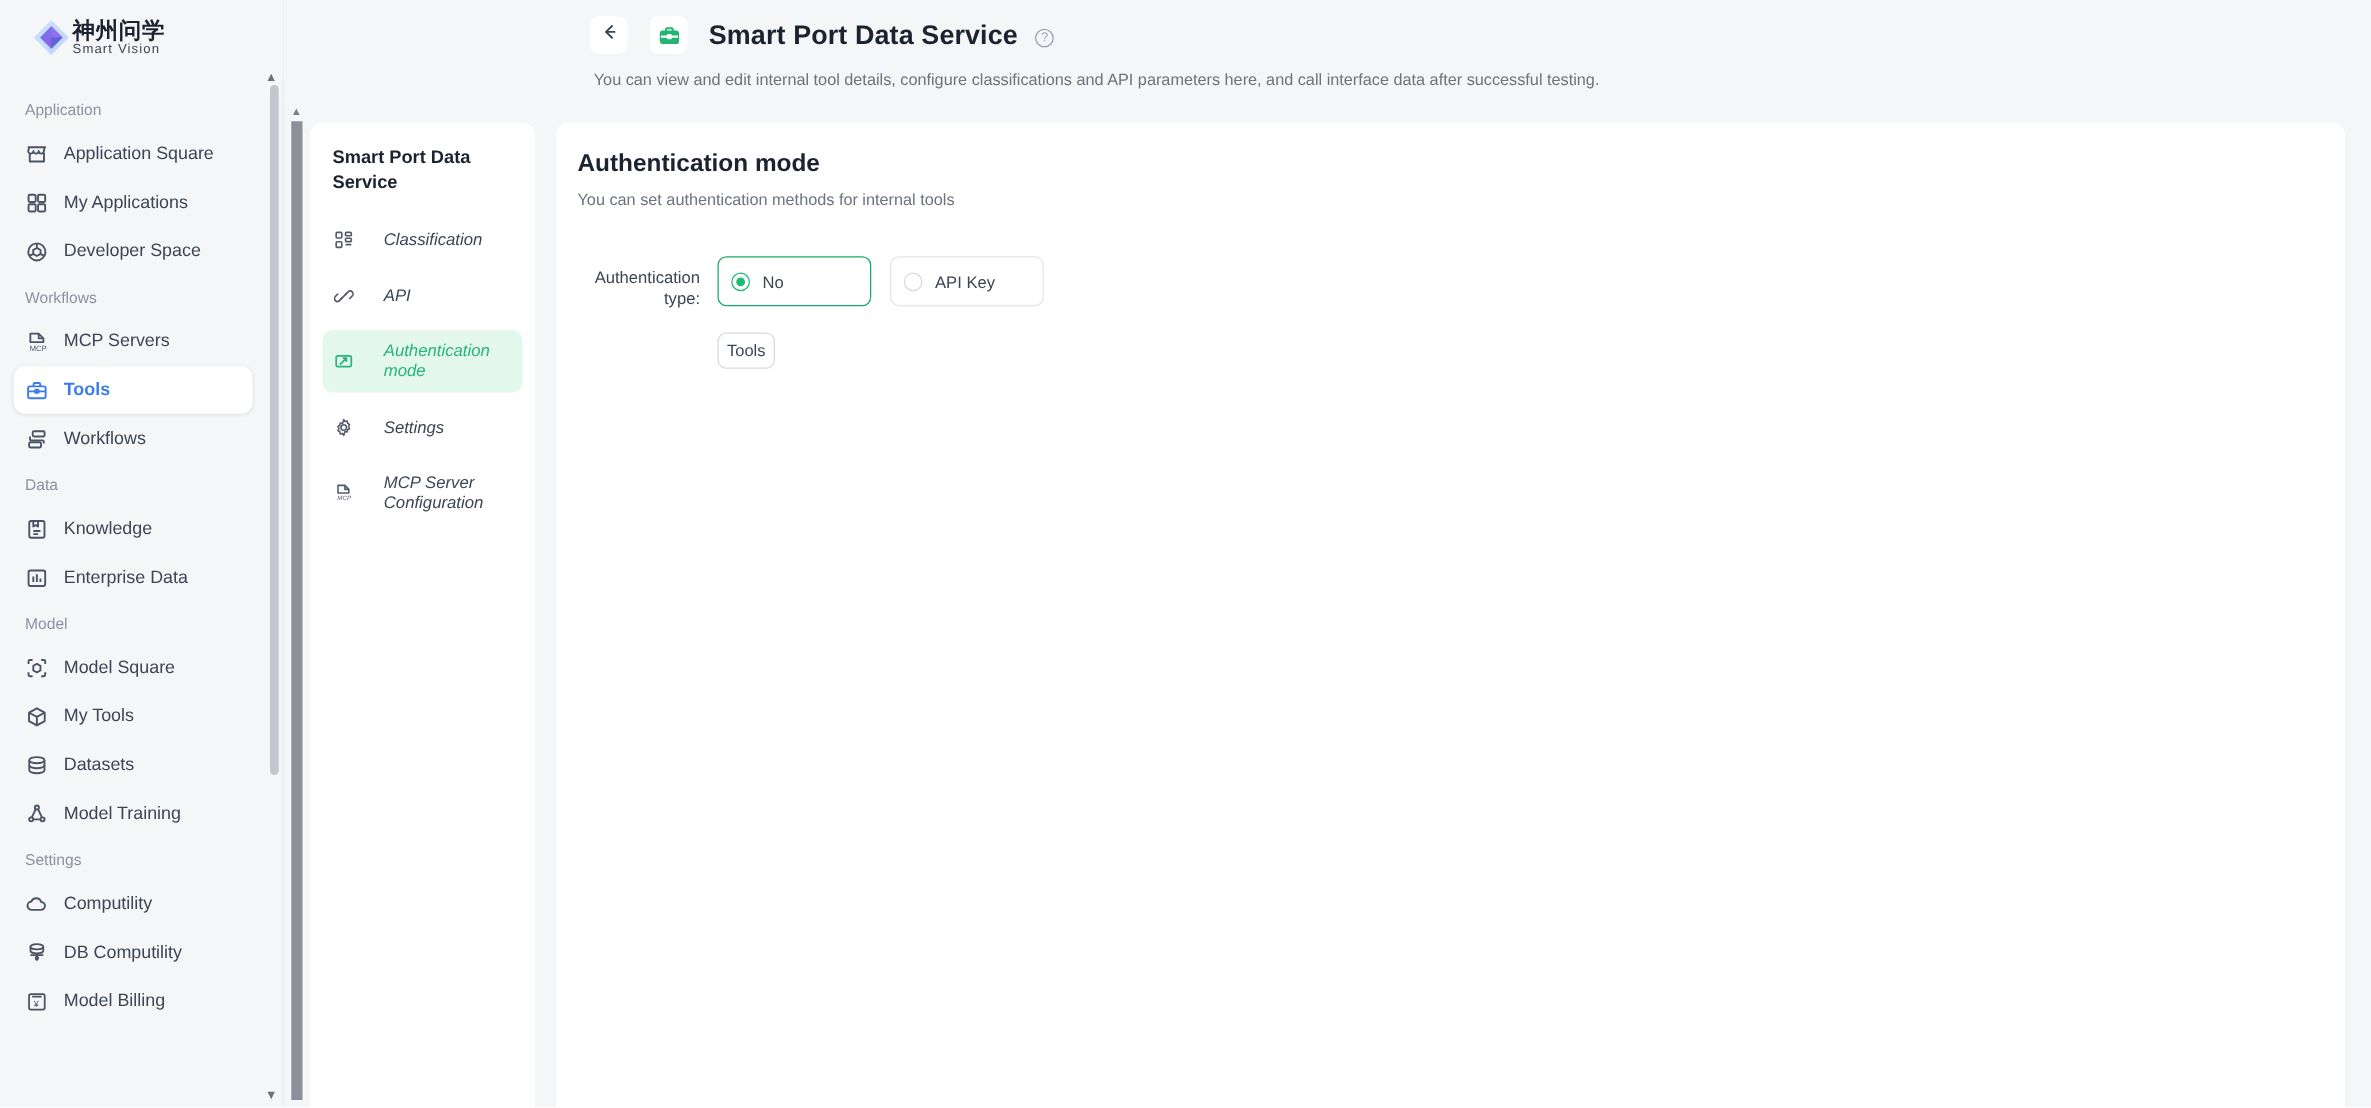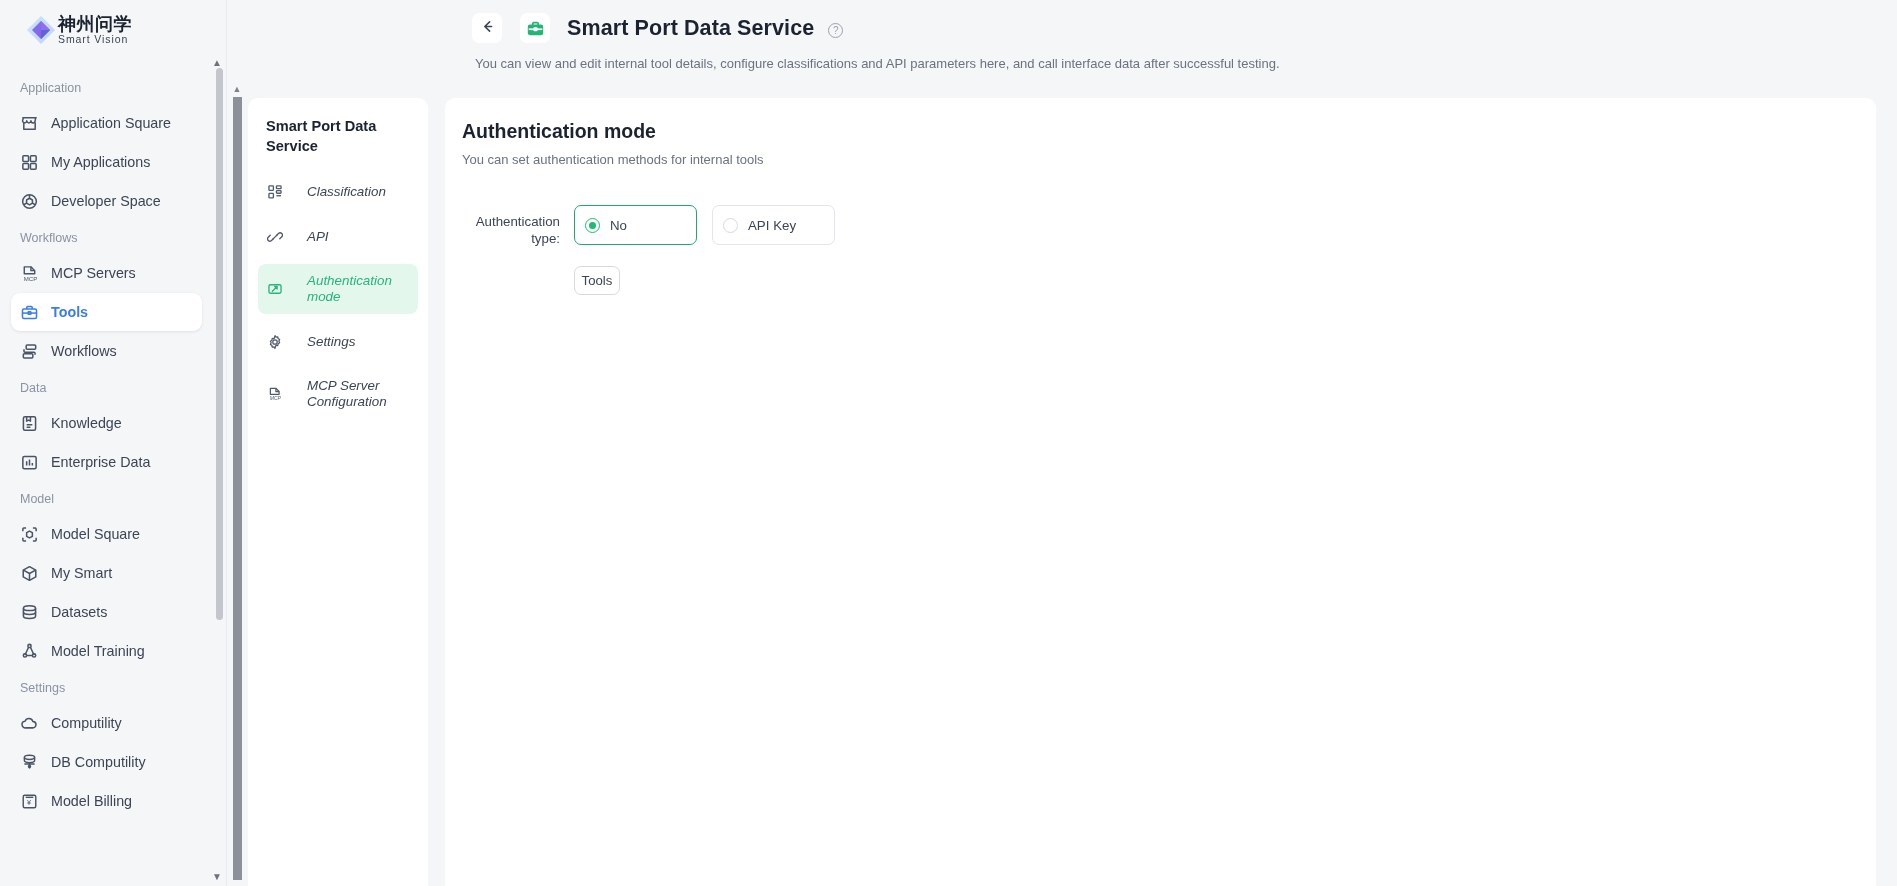--- a/index.html
+++ b/index.html
@@ -365,21 +365,21 @@
         </span>
         <span>Model Square</span>
       </div>
       <div class="nav-item">
         <span class="ico">
           <svg viewBox="0 0 20 20" width="19" height="19" fill="none" stroke-width="1.6" stroke-linejoin="round">
             <path d="M10 2.8 16.6 6.4v7.2L10 17.2 3.4 13.6V6.4z"></path>
             <path d="M3.6 6.5 10 10l6.4-3.5M10 10v7.2"></path>
           </svg>
         </span>
-        <span>My Smart</span>
+        <span>My Tools</span>
       </div>
       <div class="nav-item">
         <span class="ico">
           <svg viewBox="0 0 20 20" width="19" height="19" fill="none" stroke-width="1.6">
             <ellipse cx="10" cy="5.4" rx="6.4" ry="2.6"></ellipse>
             <path d="M3.6 5.4v4.2c0 1.44 2.87 2.6 6.4 2.6s6.4-1.16 6.4-2.6V5.4"></path>
             <path d="M3.6 9.6v4.2c0 1.44 2.87 2.6 6.4 2.6s6.4-1.16 6.4-2.6V9.6"></path>
           </svg>
         </span>
         <span>Datasets</span>

